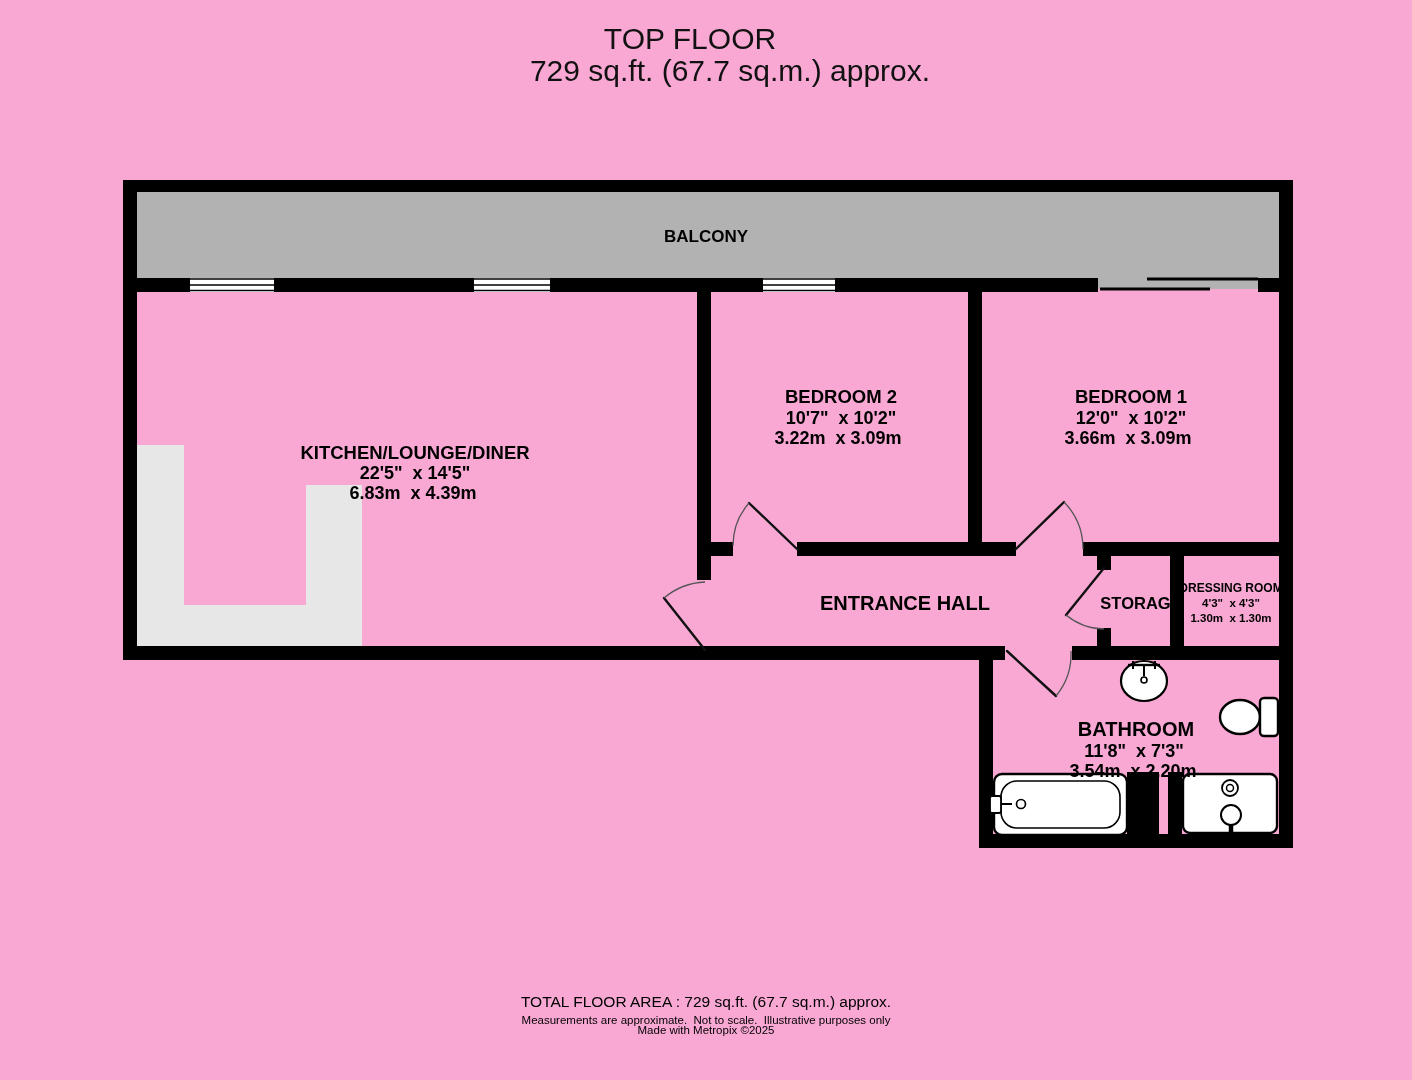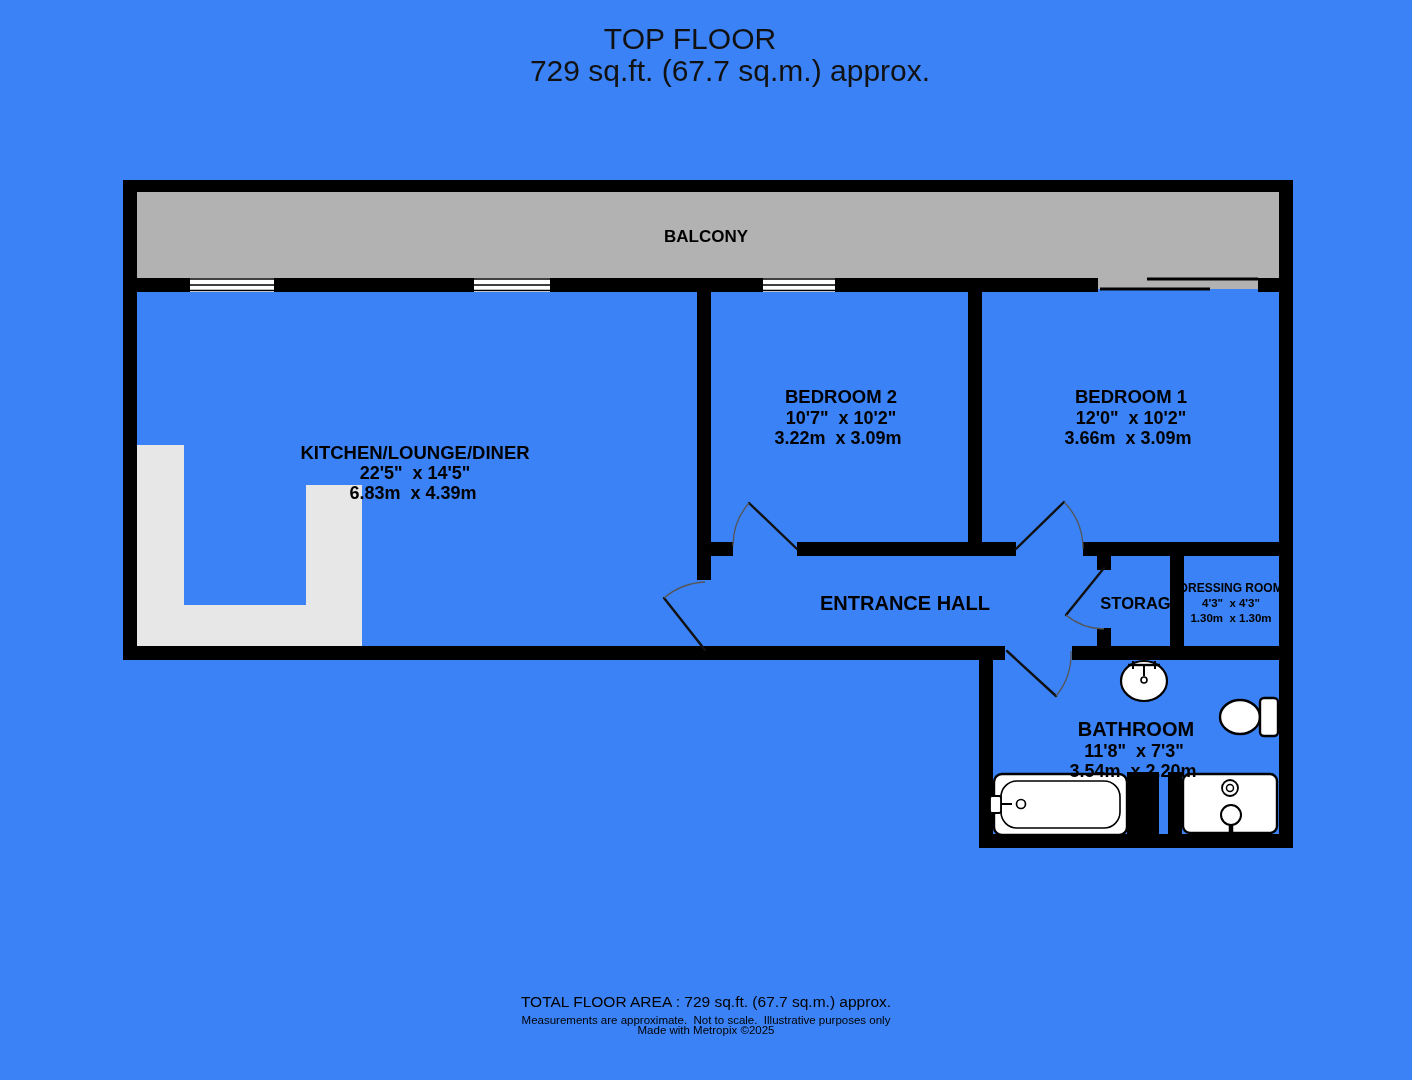--- a/index.html
+++ b/index.html
@@ -1,16 +1,16 @@
 <!DOCTYPE html>
 <html><head>
 <meta charset="utf-8">
 <style>
   html,body{margin:0;padding:0;background:#ffffff;width:1412px;height:1080px;overflow:hidden;}
-  #canvas{position:relative;width:1412px;height:1080px;background:#3b82f6;}
+  #canvas{position:relative;width:1412px;height:1080px;background:#f9a8d4;}
   svg{display:block;}
   text{font-family:"Liberation Sans","DejaVu Sans",sans-serif;fill:#000;}
   .room-name{font-weight:bold;font-size:18.5px;text-anchor:middle;}
   .room-dim{font-weight:bold;font-size:18px;text-anchor:middle;white-space:pre;}
   .room-name-lg{font-weight:bold;font-size:20px;text-anchor:middle;}
   .room-name-sm{font-weight:bold;font-size:16.5px;text-anchor:middle;}
   .room-name-xs{font-weight:bold;font-size:12px;text-anchor:middle;}
   .room-dim-xs{font-weight:bold;font-size:11.5px;text-anchor:middle;white-space:pre;}
   .balcony-label{font-weight:bold;font-size:17px;text-anchor:middle;}
   .title-line{font-weight:normal;font-size:30px;text-anchor:middle;fill:#111;}

